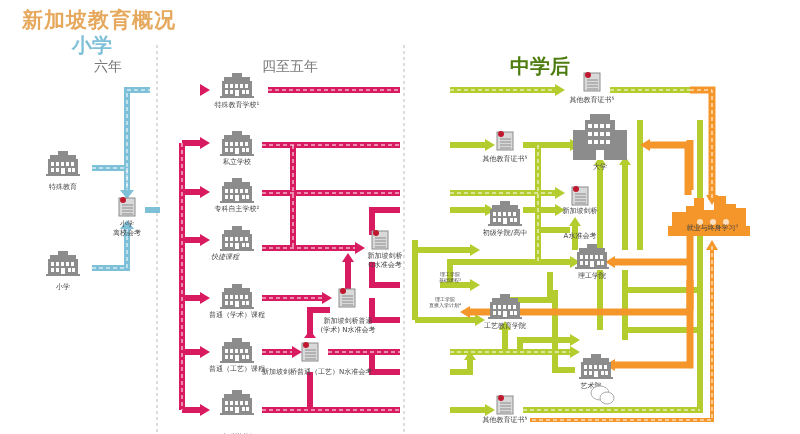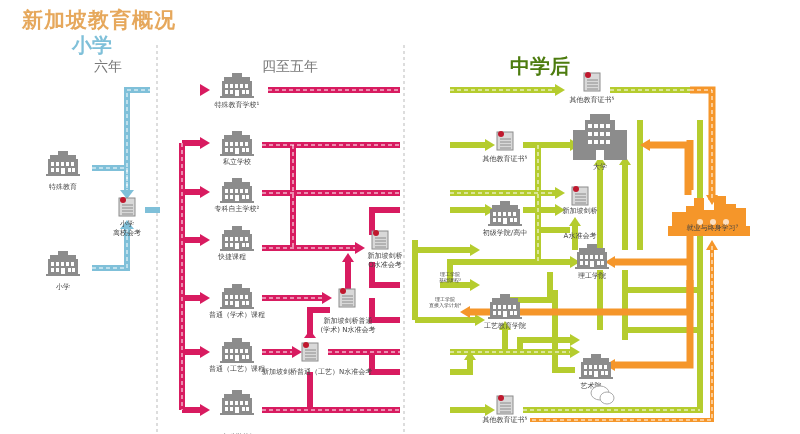--- a/index.html
+++ b/index.html
@@ -307,21 +307,21 @@
   <div class="stage-h" style="left:500px;top:37px;width:80px;color:#4d7c0f;margin-top:16px;">中学后</div>
 
   <div class="lbl" style="left:33px;top:183px;width:60px;">特殊教育</div>
   <div class="lbl" style="left:33px;top:283px;width:60px;">小学</div>
   <div class="lbl" style="left:97px;top:220px;width:60px;">小学</div>
   <div class="lbl" style="left:97px;top:229px;width:60px;">离校会考</div>
 
   <div class="lbl" style="left:197px;top:101px;width:80px;">特殊教育学校¹</div>
   <div class="lbl" style="left:197px;top:158px;width:80px;">私立学校</div>
   <div class="lbl" style="left:197px;top:205px;width:80px;">专科自主学校²</div>
-  <div class="lbl" style="left:192px;top:253px;width:80px;">快捷课程</div>
+  <div class="lbl" style="left:185px;top:253px;width:80px;font-style:italic;">快捷课程</div>
   <div class="lbl" style="left:197px;top:311px;width:80px;font-family:Liberation Serif, serif;">普通（学术）课程</div>
   <div class="lbl" style="left:197px;top:365px;width:80px;">普通（工艺）课程</div>
   <div class="lbl" style="left:197px;top:417px;width:80px;margin-top:16px;">专科学校²</div>
   <div class="lbl" style="left:355px;top:252px;width:60px;">新加坡剑桥</div>
   <div class="lbl" style="left:355px;top:261px;width:60px;">O水准会考</div>
   <div class="lbl" style="left:310px;top:317px;width:76px;">新加坡剑桥普通</div>
   <div class="lbl" style="left:310px;top:326px;width:76px;">(学术) N水准会考</div>
   <div class="lbl" style="left:262px;top:368px;width:100px;">新加坡剑桥普通（工艺）N水准会考</div>
 
   <div class="lbl" style="left:562px;top:96px;width:60px;">其他教育证书⁵</div>

